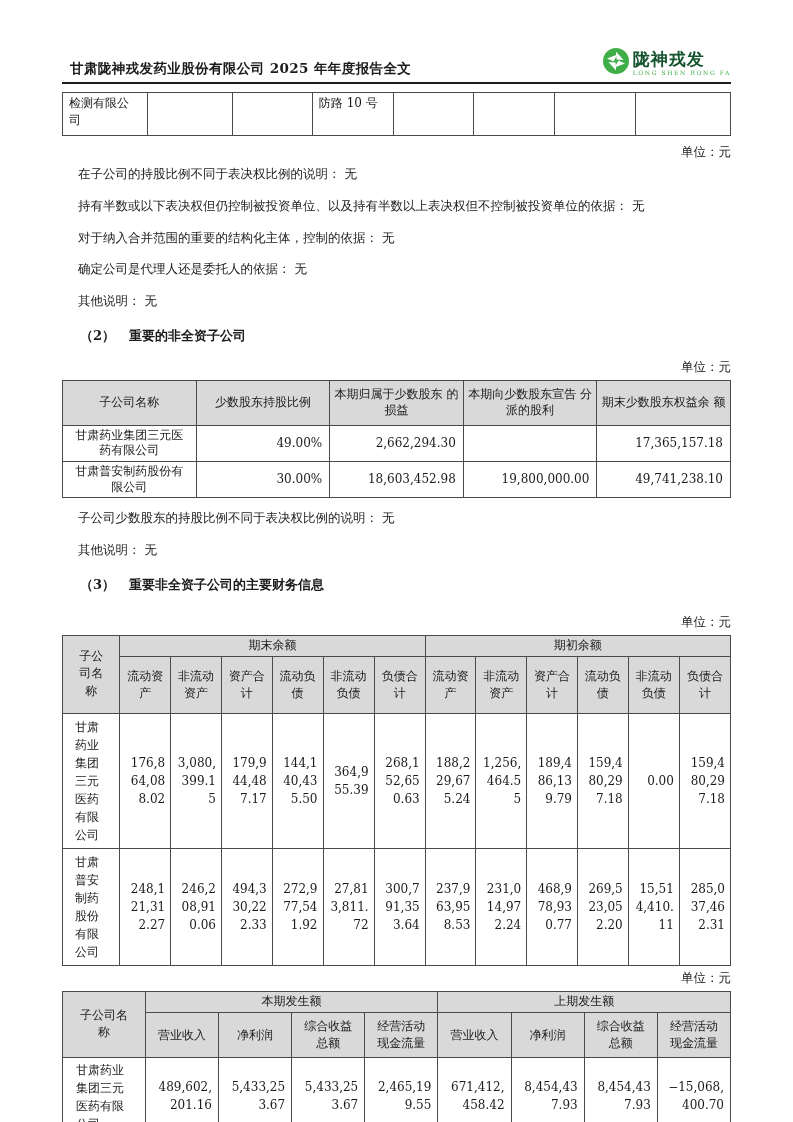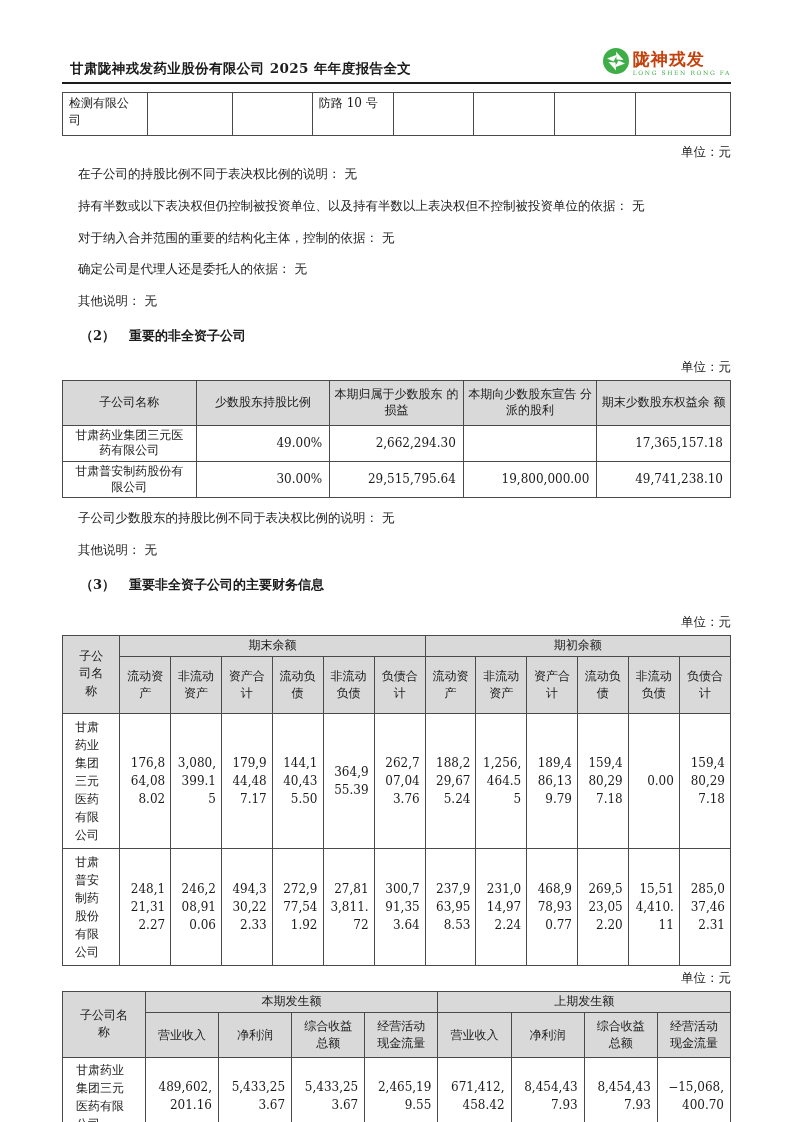--- a/index.html
+++ b/index.html
@@ -5,21 +5,21 @@
   html,body{margin:0;padding:0;background:#888;}
   .page{width:793px;height:1122px;background:#fff;box-sizing:border-box;
     padding:48px 62px 0;position:relative;
     font-family:"DejaVu Serif","Liberation Serif",serif;color:#1b1b1b;}
   
   .hdr{display:flex;justify-content:space-between;align-items:flex-end;
     border-bottom:2px solid #1c1c1c;padding-bottom:4px;}
   .hdr-title{font-size:13.5px;font-weight:bold;letter-spacing:.4px;padding-left:8px;}
   .logo{display:flex;align-items:center;gap:4px;}
   .logo-txt{display:flex;flex-direction:column;line-height:1;}
-  .logo-cn{font-size:17px;font-weight:bold;color:#c2410c;letter-spacing:1px;}
+  .logo-cn{font-size:17px;font-weight:bold;color:#14532d;letter-spacing:1px;}
   .logo-en{font-size:6px;color:#3fae49;letter-spacing:1.6px;margin-top:2px;}
   
   table{width:100%;border-collapse:collapse;table-layout:fixed;}
   td,th{border:1px solid #4a4a4a;font-weight:normal;font-size:12px;
     line-height:1.3;vertical-align:middle;overflow:hidden;}
   th{background:#d9d9d9;text-align:center;padding:3px 4px;}
   .unit{font-size:12.5px;text-align:right;margin:8px 0 4px;}
   .para{font-size:12.5px;margin:0 0 13px;padding-left:16px;line-height:1.5;}
   .h2{font-size:13px;font-weight:bold;margin:16px 0 14px;padding-left:18px;}
   .h2 .num{margin-right:14px;}
@@ -125,21 +125,21 @@
     <tr>
       <td class="nm">甘肃药业集团三元医 药有限公司</td>
       <td class="num">49.00%</td>
       <td class="num">2,662,294.30</td>
       <td class="num"></td>
       <td class="num">17,365,157.18</td>
     </tr>
     <tr>
       <td class="nm">甘肃普安制药股份有 限公司</td>
       <td class="num">30.00%</td>
-      <td class="num">29,515,795.64</td>
+      <td class="num">18,603,452.98</td>
       <td class="num">19,800,000.00</td>
       <td class="num">49,741,238.10</td>
     </tr>
   </tbody>
     </table>
 
   <div class="para" style="margin-top:11px">子公司少数股东的持股比例不同于表决权比例的说明： 无</div>
   <div class="para">其他说明： 无</div>
 
   <div class="h2">
@@ -184,21 +184,21 @@
       <th class="sub">非流动负债</th>
       <th class="sub">负债合计</th>
     </tr>
     <tr>
       <td class="nm">甘肃药业集团三元医药有限公司</td>
       <td class="num">176,864,088.02</td>
       <td class="num">3,080,399.15</td>
       <td class="num">179,944,487.17</td>
       <td class="num">144,140,435.50</td>
       <td class="num">364,955.39</td>
-      <td class="num">262,707,043.76</td>
+      <td class="num">268,152,650.63</td>
       <td class="num">188,229,675.24</td>
       <td class="num">1,256,464.55</td>
       <td class="num">189,486,139.79</td>
       <td class="num">159,480,297.18</td>
       <td class="num">0.00</td>
       <td class="num">159,480,297.18</td>
     </tr>
     <tr>
       <td class="nm">甘肃普安制药股份有限公司</td>
       <td class="num">248,121,312.27</td>

